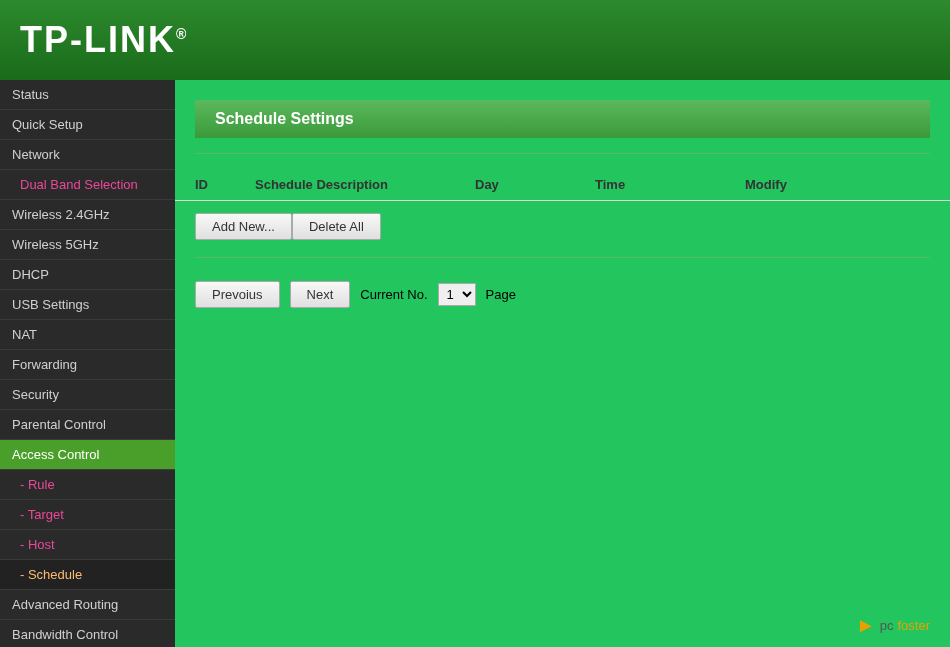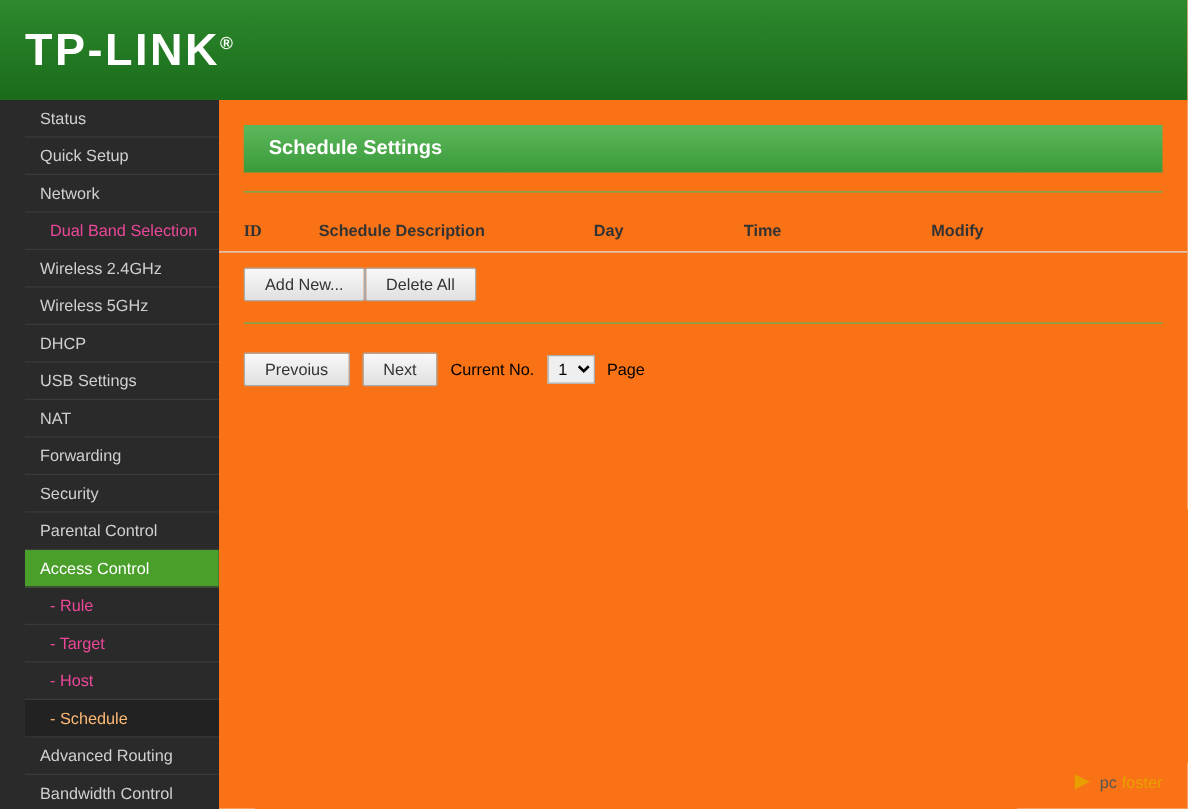--- a/index.html
+++ b/index.html
@@ -37,30 +37,29 @@
     #sidebar::-webkit-scrollbar-track { background: #2a2a2a; }
     #sidebar::-webkit-scrollbar-thumb { background: #555; }
 
     .sidebar-item {
       display: block;
       padding: 7px 12px;
       color: #d0d0d0;
       cursor: pointer;
       border-bottom: 1px solid #3a3a3a;
       font-size: 13px;
-      margin-left: 20px;
     }
     .sidebar-item.active { background: #4a9e2a; color: white; }
     .sidebar-item.sub-item { padding-left: 20px; color: #ec4899; }
     .sidebar-item.sub-item-active { color: #fdba74; background: #222; padding-left: 20px; }
 
     
     #main-content {
       flex: 1;
-      background: #f97316;
+      background: #22c55e;
       padding: 0;
       overflow-y: auto;
     }
 
     .page-title-bar {
       background: linear-gradient(to bottom, #5cb85c, #3a9a3a);
       padding: 10px 20px;
       margin: 20px 20px 15px 20px;
     }
     .page-title-bar h2 {
@@ -75,21 +74,21 @@
       margin: 0 20px 15px 20px;
     }
 
     .table-header-row {
       display: flex;
       padding: 8px 20px;
       font-weight: bold;
       color: #333;
       border-bottom: 1px solid #ddd;
     }
-    .col-id { width: 60px; font-family: Liberation Serif, serif; }
+    .col-id { width: 60px; }
     .col-desc { width: 220px; }
     .col-day { width: 120px; }
     .col-time { width: 150px; }
     .col-modify { width: 100px; }
 
     .button-row {
       display: flex;
       padding: 12px 20px;
     }
 

